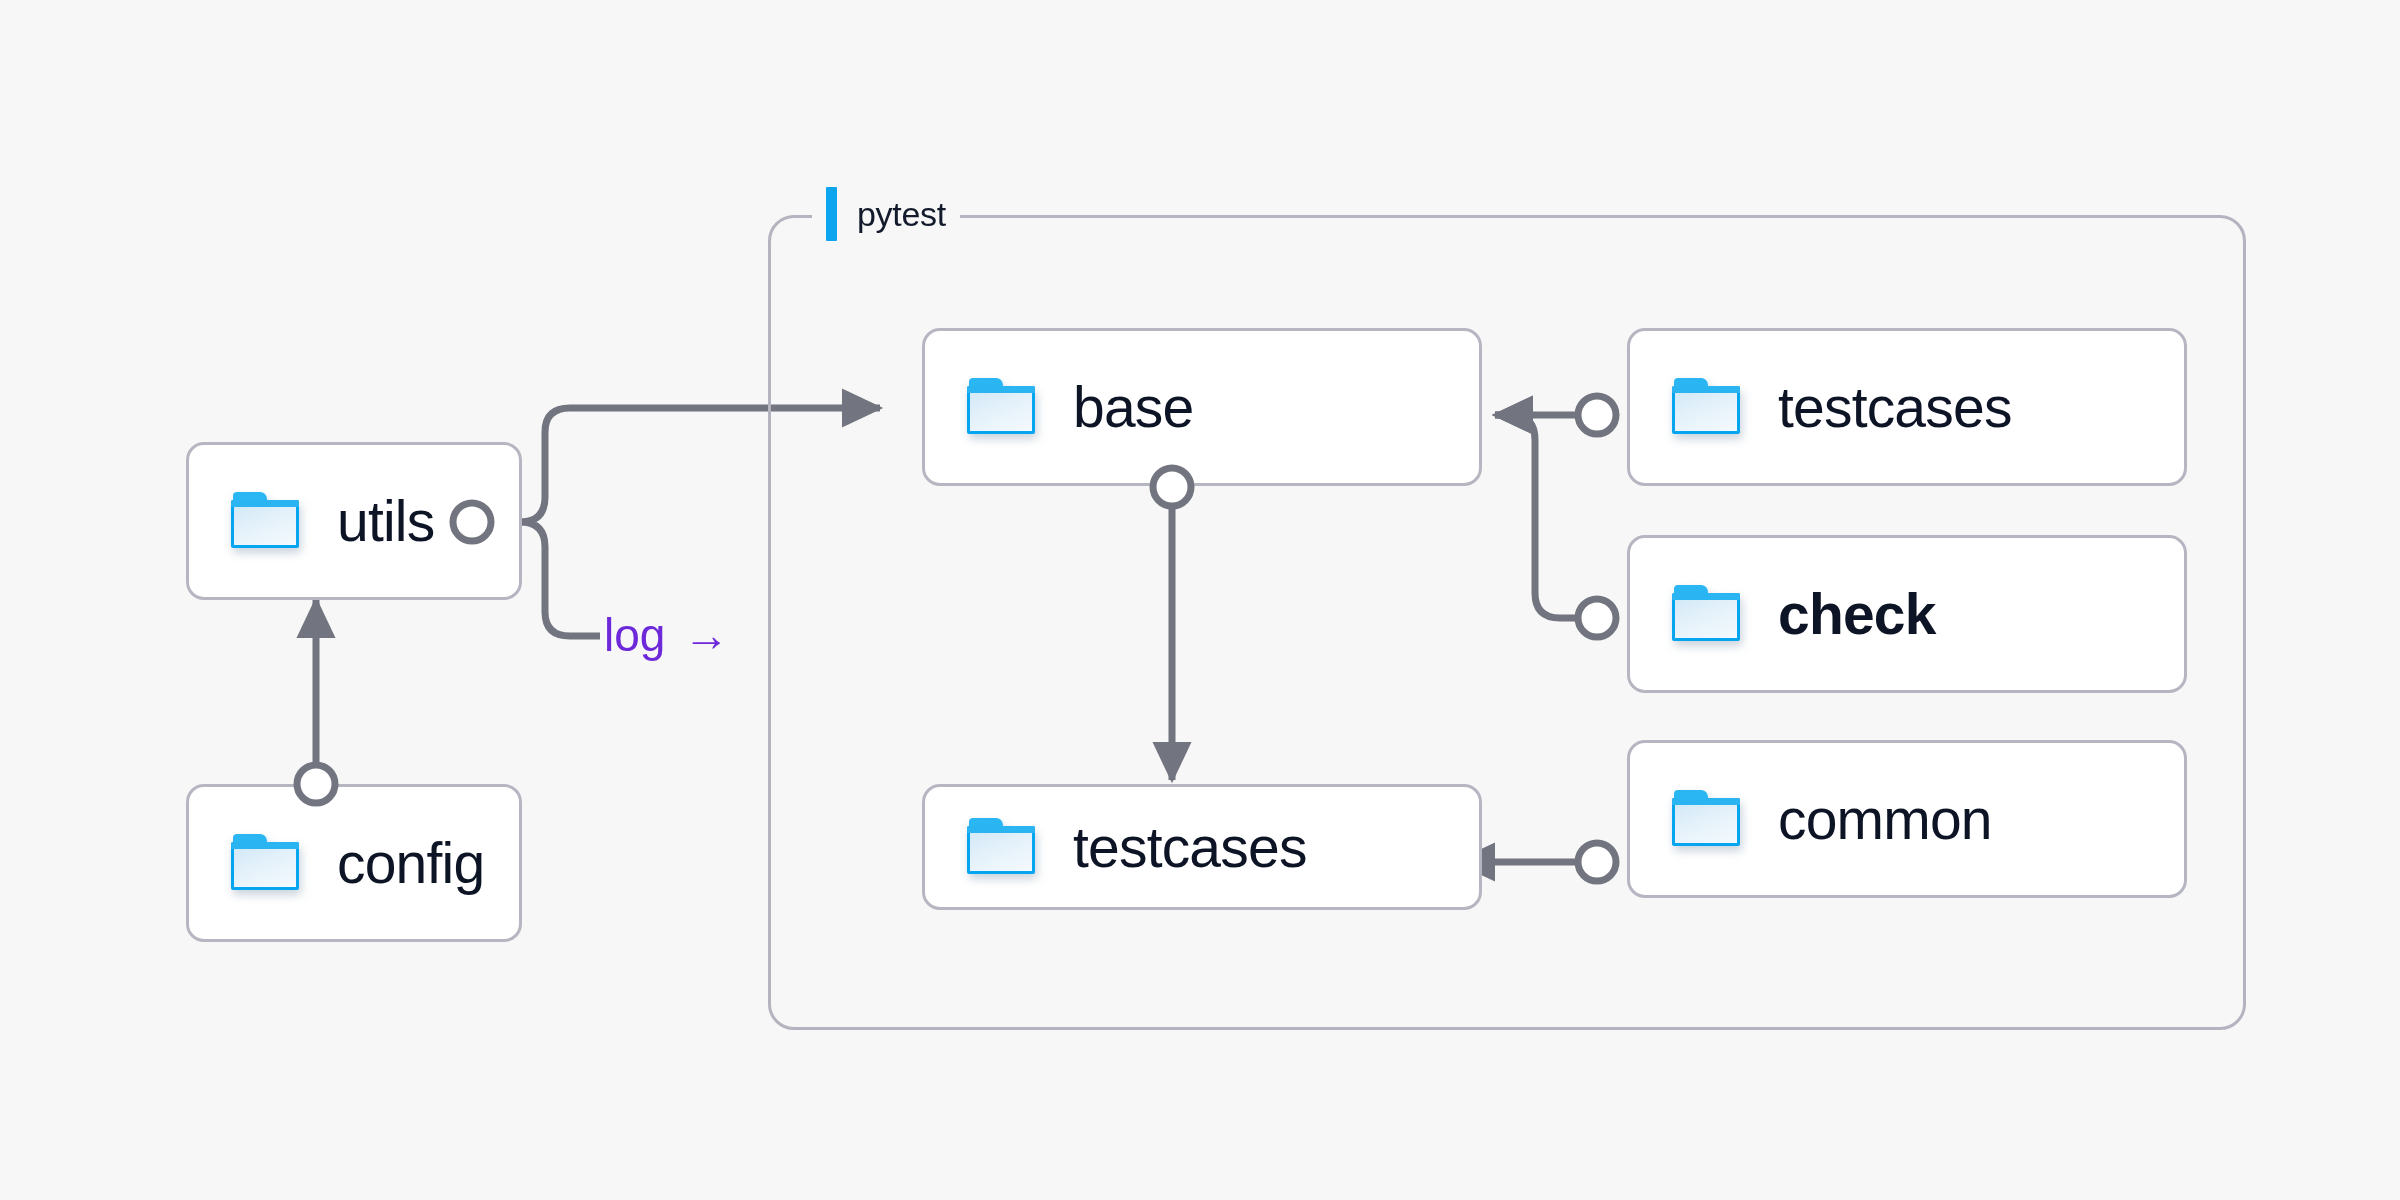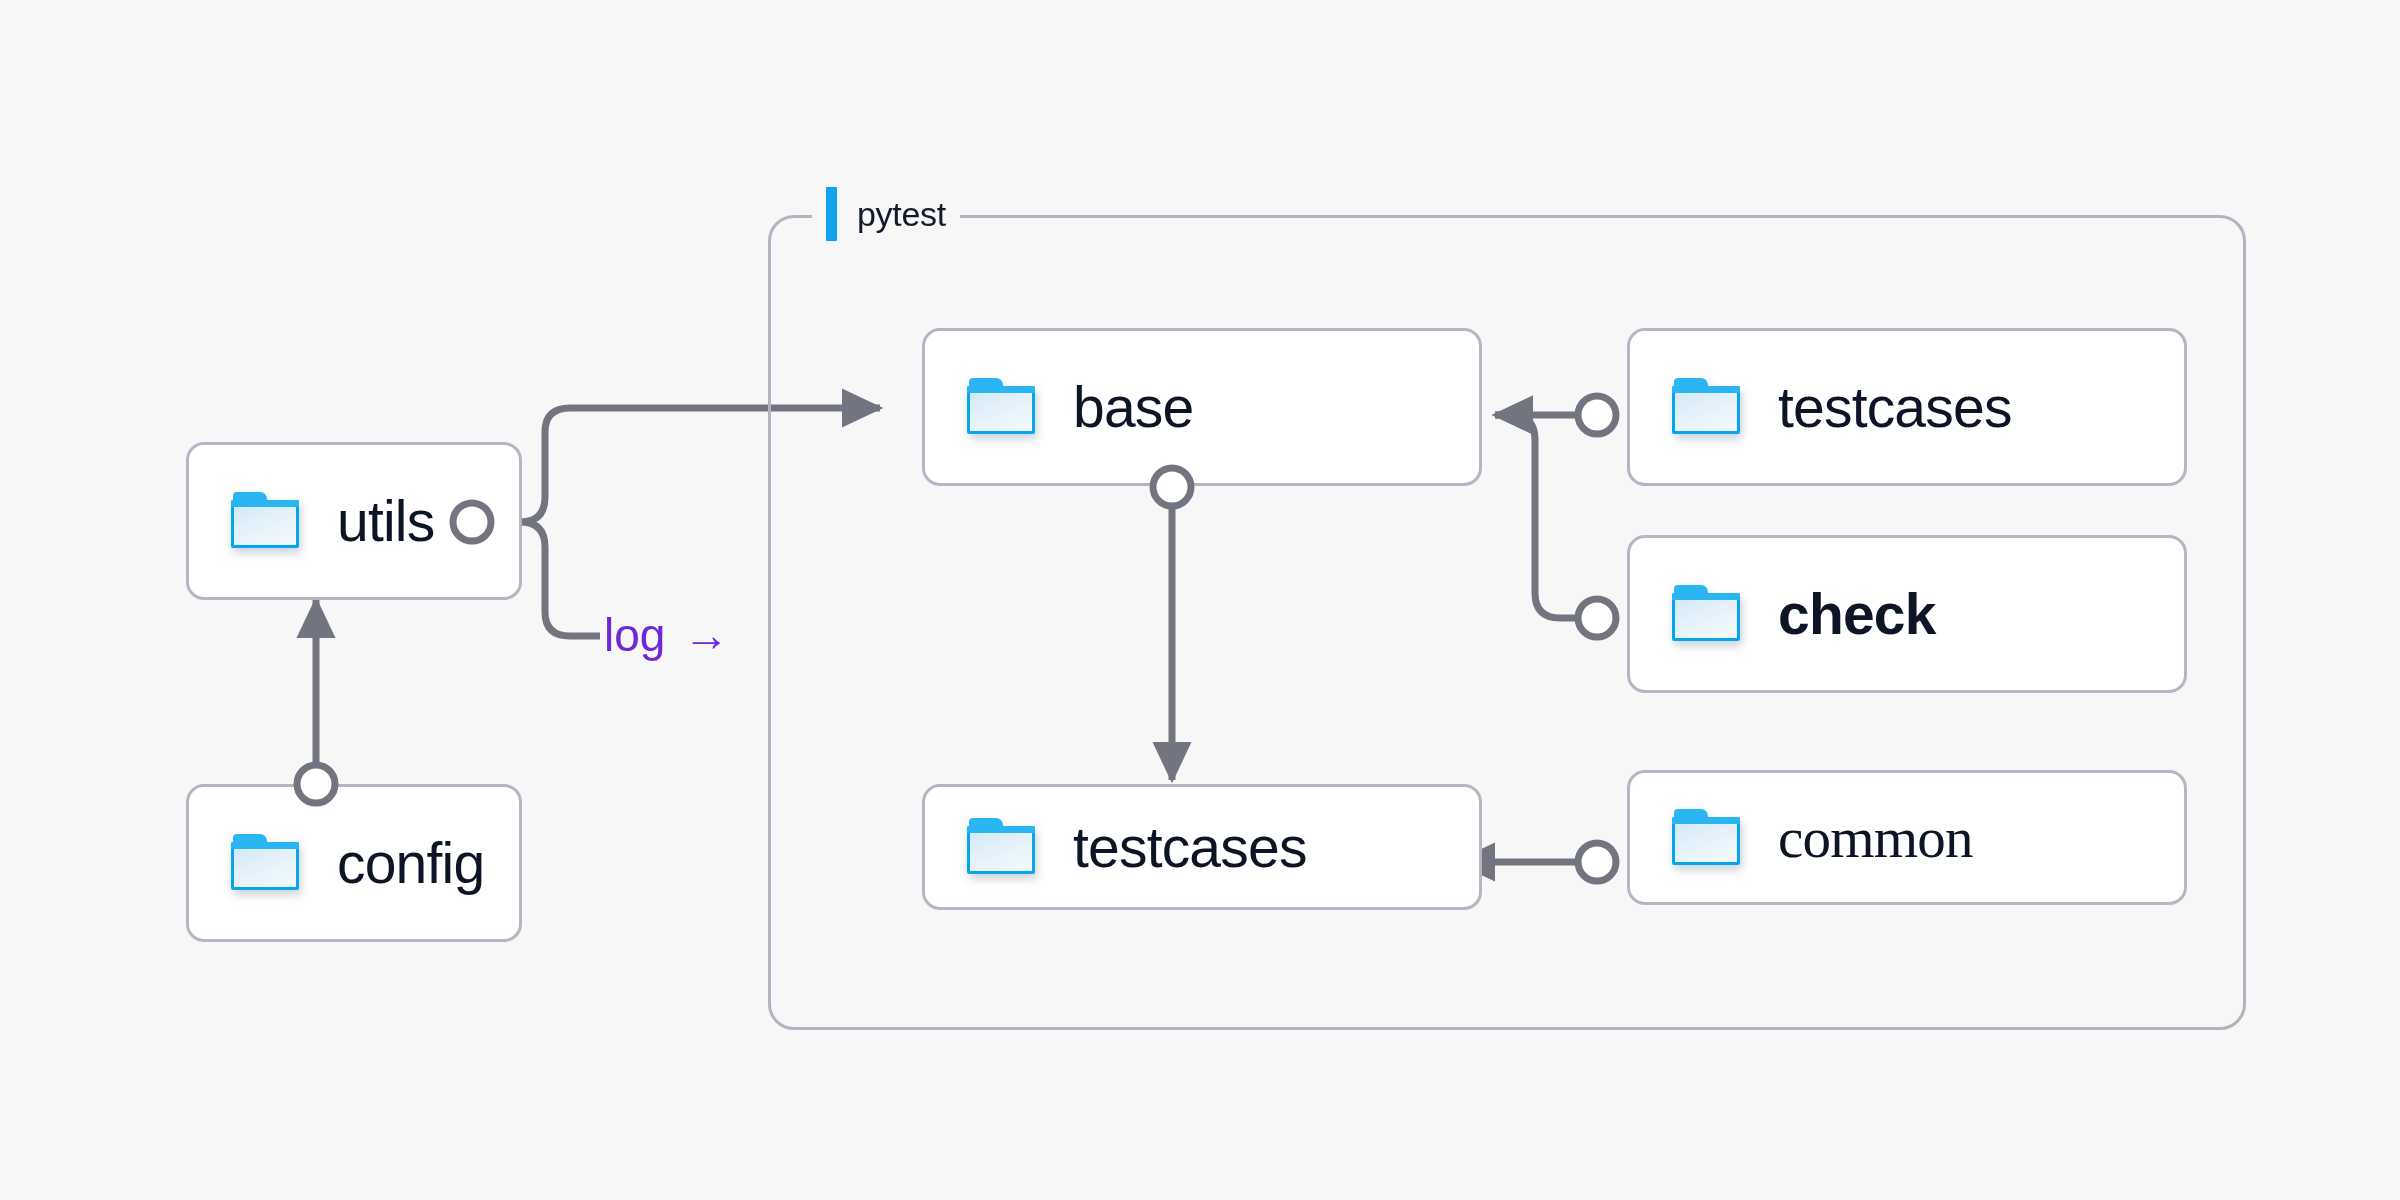--- a/index.html
+++ b/index.html
@@ -206,21 +206,21 @@
 
   <div class="node" style="left:1597px; top:535px; width:560px; height:158px;font-weight:bold;">
     <span class="folder">
       <span class="tab"></span>
         <span class="body"></span>
         <span class="lip"></span>
     </span>
     <span class="label">check</span>
   </div>
 
-  <div class="node" style="left:1597px; top:770px; width:560px; height:135px;font-family:Liberation Serif, serif;">
+  <div class="node" style="left:1597px; top:740px; width:560px; height:158px;">
     <span class="folder">
       <span class="tab"></span>
         <span class="body"></span>
         <span class="lip"></span>
     </span>
     <span class="label">common</span>
   </div>
 
   <svg id="port-layer" style="position:absolute;left:0;top:0;pointer-events:none;" viewBox="0 0 2400 1200" width="2400" height="1200">
     <g fill="#ffffff" stroke="#72747f" stroke-width="7">

